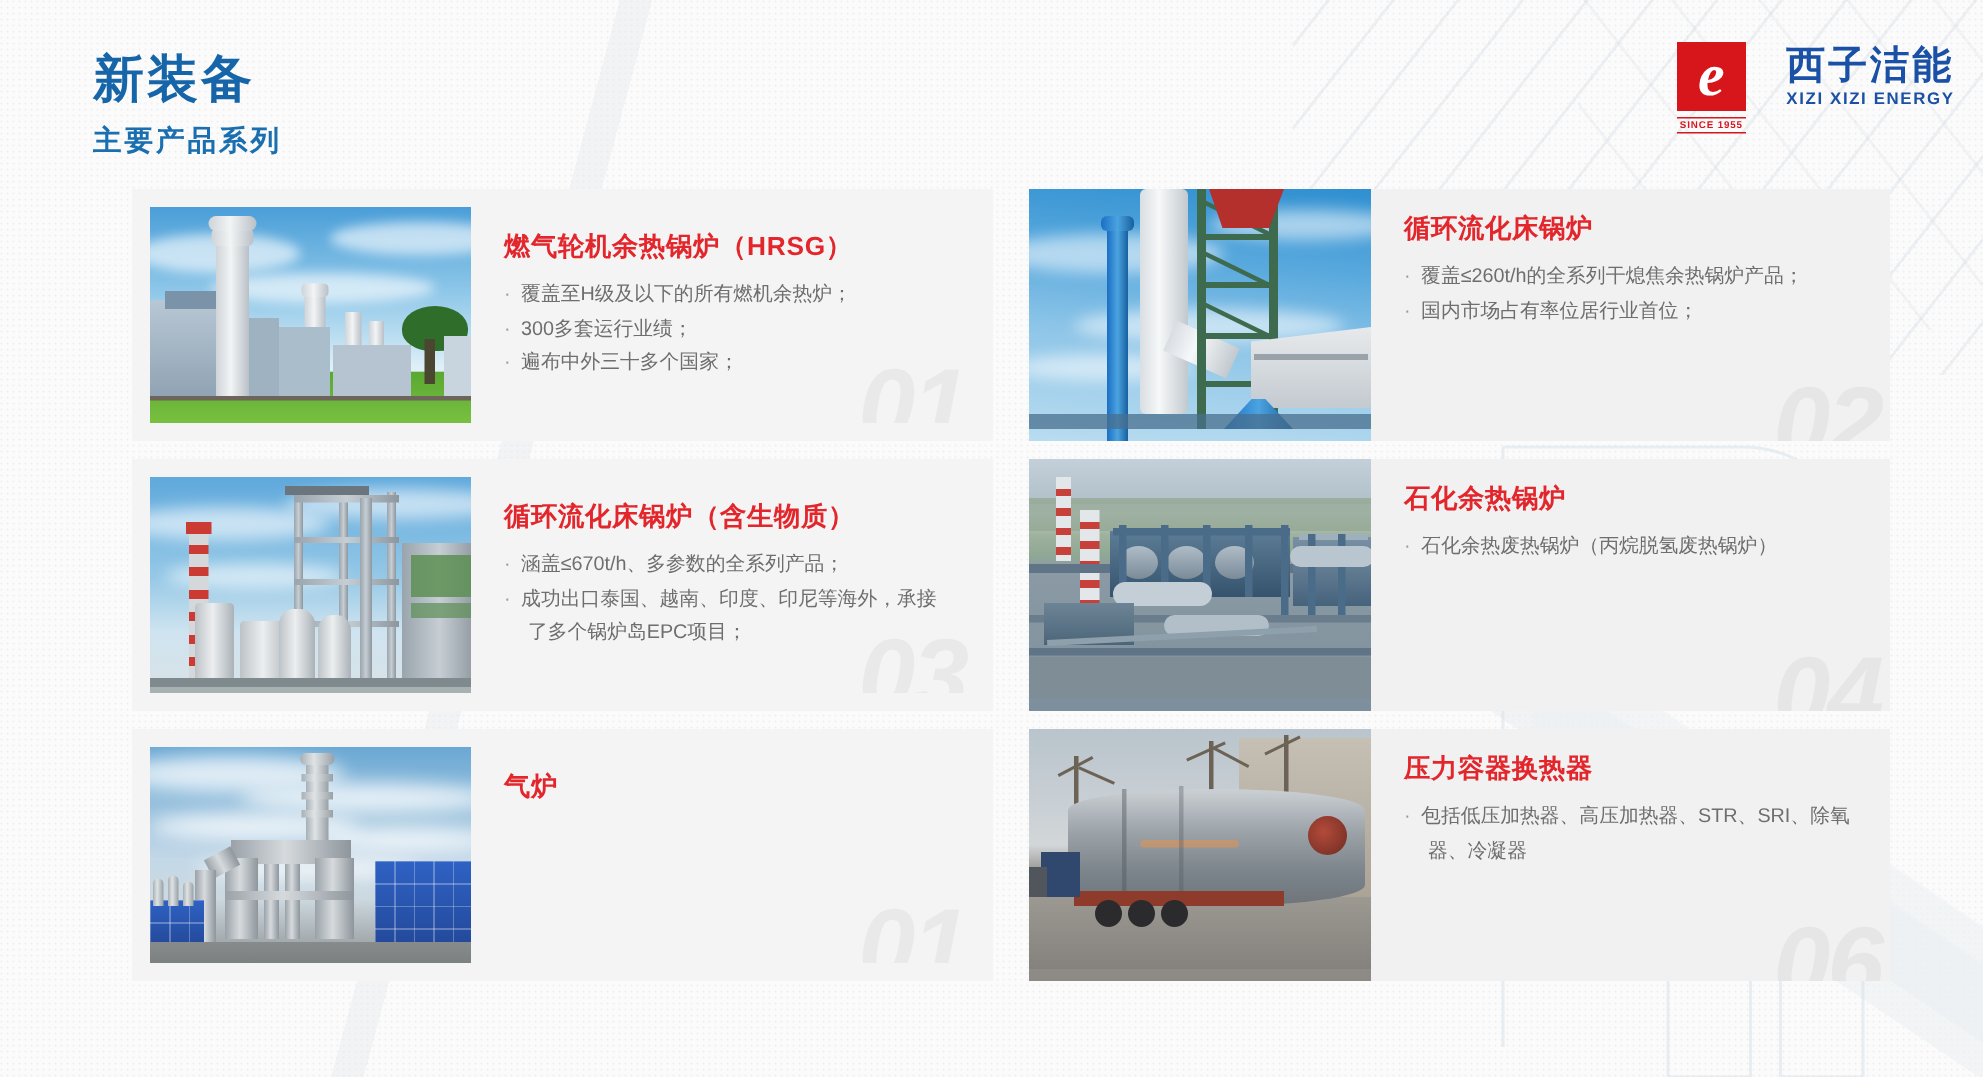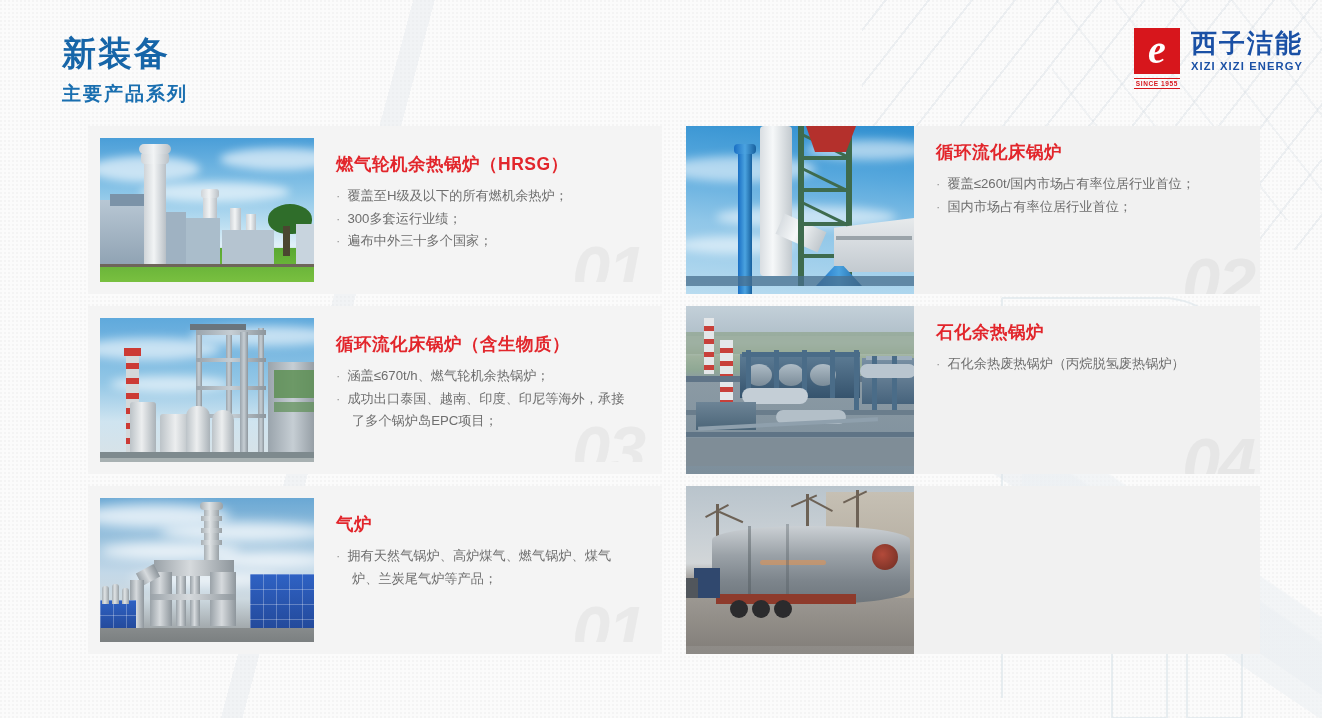--- a/index.html
+++ b/index.html
@@ -73,21 +73,21 @@
     position:absolute; inset:0; display:flex; align-items:center; justify-content:center;
     color:#ffffff; font-family:"Liberation Serif","DejaVu Serif",serif;
     font-size:40px; font-style:italic; font-weight:700; line-height:1;
     padding-bottom:2px;
   }
   .logo-since {
     margin-top:4px; font-size:6.5px; color:#d7161c; letter-spacing:.6px;
     text-align:center; font-weight:700; border-top:1px solid #d7161c;
     border-bottom:1px solid #d7161c; padding:1px 0;
   }
-  .logo-text { margin-left:11px; padding-top:2px; }
+  .logo-text { margin-left:27px; padding-top:2px; }
   .logo-cn {
     font-size:26px; font-weight:700; color:#1a50a5; letter-spacing:2px; line-height:1.05;
   }
   .logo-en {
     font-size:11.2px; font-weight:700; color:#1a50a5; letter-spacing:1.1px; margin-top:3px;
   }
 
   
   .grid {
     position:absolute; left:88px; top:126px; width:1172px; height:528px;
@@ -285,21 +285,21 @@
         <div class="red" style="left:120px;top:0px;width:50px;height:26px;clip-path:polygon(0 0,100% 0,80% 100%,18% 100%);"></div>
         <div class="hopper" style="left:148px;top:92px;width:80px;height:54px;clip-path:polygon(0 18%,100% 0,100% 100%,0 100%);"></div>
         <div class="hopper" style="left:150px;top:110px;width:76px;height:4px;background:#9aa3a9;"></div>
         <div class="bluepipe" style="left:130px;top:140px;width:46px;height:20px;clip-path:polygon(40% 0,60% 0,100% 100%,0 100%);"></div>
         <div style="position:absolute;left:0;top:150px;width:100%;height:10px;background:#486f8e;opacity:.75;"></div>
       </div>
     </div>
     <div class="card-body">
       <div class="card-title">循环流化床锅炉</div>
       <ul class="bullets">
-        <li><span class="dot">·</span><span>覆盖≤260t/国内市场占有率位居行业首位；</span></li>
+        <li><span class="dot">·</span><span>覆盖≤260t/h的全系列干熄焦余热锅炉产品；</span></li>
         <li><span class="dot">·</span><span>国内市场占有率位居行业首位；</span></li>
       </ul>
       <div class="watermark">02</div>
     </div>
   </div>
 
   <div class="card padded">
     <div class="card-thumb">
       <div class="ph ph3">
         <div class="cl" style="left:-20px;top:20px;width:140px;height:22px;"></div>
@@ -323,21 +323,21 @@
         <div class="frame" style="left:168px;top:44px;width:50px;height:94px;"></div>
         <div class="grn" style="left:174px;top:52px;width:40px;height:28px;opacity:.85;"></div>
         <div class="grn" style="left:174px;top:84px;width:40px;height:10px;opacity:.7;"></div>
         <div style="position:absolute;left:0;top:134px;width:100%;height:6px;background:#7e8a8e;"></div>
         <div style="position:absolute;left:0;top:140px;width:100%;height:20px;background:#a8b1b2;"></div>
       </div>
     </div>
     <div class="card-body">
       <div class="card-title">循环流化床锅炉（含生物质）</div>
       <ul class="bullets">
-        <li><span class="dot">·</span><span>涵盖≤670t/h、燃气轮机余热锅炉；</span></li>
+        <li><span class="dot">·</span><span>涵盖≤670t/h、多参数的全系列产品；</span></li>
         <li><span class="dot">·</span><span>成功出口泰国、越南、印度、印尼等海外，承接了多个锅炉岛EPC项目；</span></li>
       </ul>
       <div class="watermark">03</div>
     </div>
   </div>
 
   <div class="card">
     <div class="card-thumb">
       <div class="ph ph4">
         <div style="position:absolute;left:0;top:0;width:100%;height:30px;background:linear-gradient(180deg,#c3d0d9,#b0bfc9);"></div>
@@ -407,21 +407,20 @@
         </div>
         <div class="stack" style="left:2px;top:88px;width:7px;height:18px;border-radius:3px 3px 0 0;"></div>
         <div class="stack" style="left:12px;top:86px;width:7px;height:20px;border-radius:3px 3px 0 0;"></div>
         <div class="stack" style="left:22px;top:90px;width:7px;height:16px;border-radius:3px 3px 0 0;"></div>
         <div style="position:absolute;left:0;top:130px;width:100%;height:30px;background:linear-gradient(180deg,#878b8c,#6e7374);"></div>
       </div>
     </div>
     <div class="card-body">
       <div class="card-title">气炉</div>
       <ul class="bullets">
-        <li><span class="dot">·</span><span>拥有天然气锅炉、高炉煤气、燃气锅炉、煤气炉、兰炭尾气炉等产品；</span></li>
       </ul>
       <div class="watermark">01</div>
     </div>
   </div>
 
   <div class="card">
     <div class="card-thumb">
       <div class="ph ph6">
         <div class="bldg" style="left:140px;top:6px;width:90px;height:120px;"></div>
         <div class="glow" style="left:196px;top:58px;width:12px;height:20px;"></div>
@@ -442,15 +441,22 @@
         <div style="position:absolute;left:62px;top:40px;width:3px;height:76px;background:rgba(80,88,94,.45);"></div>
         <div style="position:absolute;left:100px;top:38px;width:3px;height:80px;background:rgba(80,88,94,.35);"></div>
         <div class="trailer" style="left:30px;top:108px;width:140px;height:10px;"></div>
         <div class="wheel" style="left:44px;top:114px;width:18px;height:18px;"></div>
         <div class="wheel" style="left:66px;top:114px;width:18px;height:18px;"></div>
         <div class="wheel" style="left:88px;top:114px;width:18px;height:18px;"></div>
         <div style="position:absolute;left:8px;top:82px;width:26px;height:30px;background:#30486e;"></div>
         <div style="position:absolute;left:0;top:92px;width:12px;height:20px;background:#51565c;"></div>
       </div>
     </div>
+    <div class="card-body">
+      <div class="card-title">压力容器换热器</div>
+      <ul class="bullets">
+        <li><span class="dot">·</span><span>包括低压加热器、高压加热器、STR、SRI、除氧器、冷凝器</span></li>
+      </ul>
+      <div class="watermark">06</div>
+    </div>
   </div>
 
 </div>
 
 </body></html>

